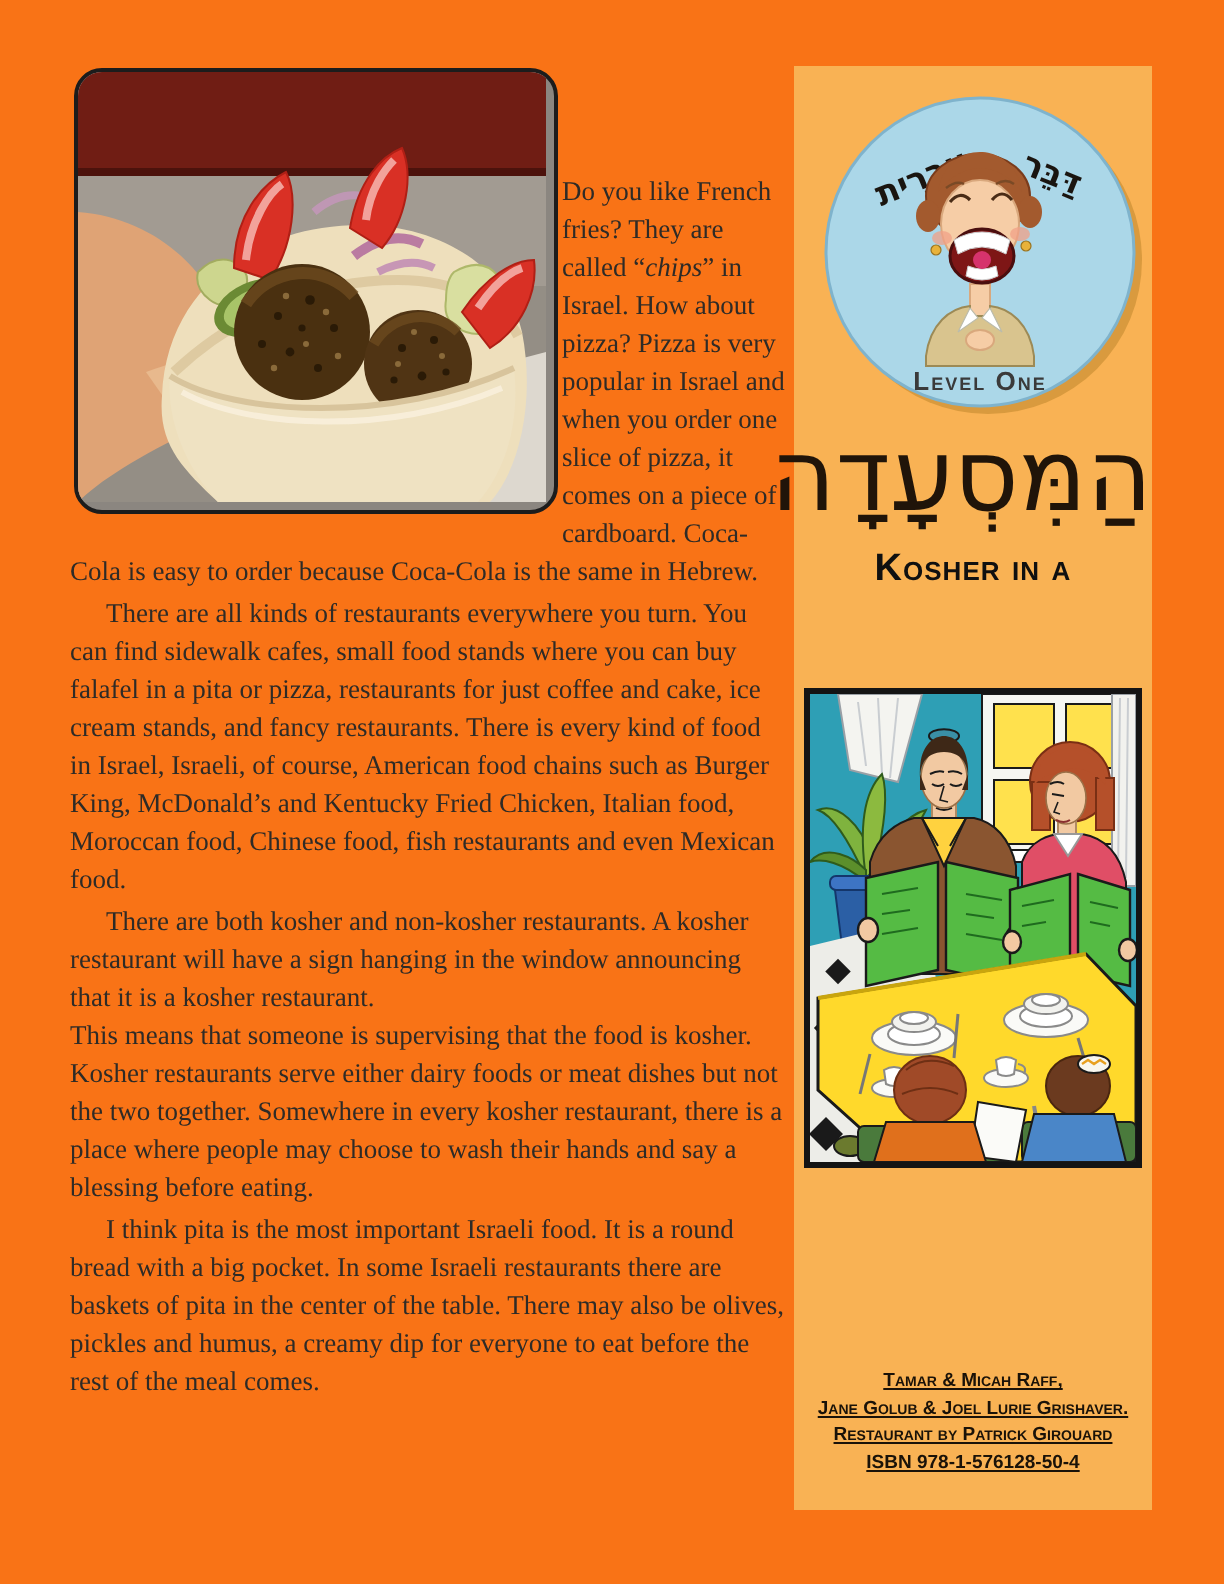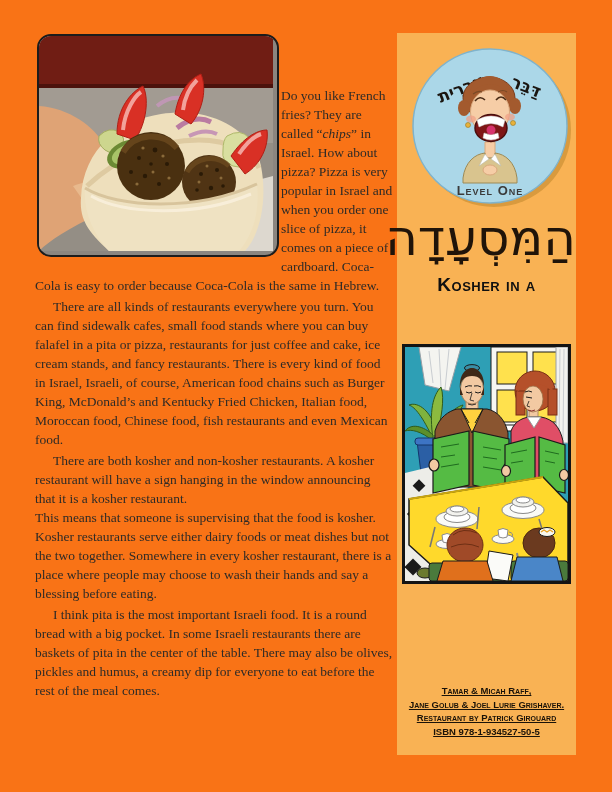--- a/index.html
+++ b/index.html
@@ -299,17 +299,17 @@
           <path d="M136,185 l3,-2 l3,2 l3,-2 l3,2" fill="none" stroke="#E8A020" stroke-width="1.2"></path>
           <polygon points="112,210 152,210 158,234 106,234" fill="#4A86C8"></polygon>
         </g>
       </svg>
     </div>
 
     <div class="credits">
       <div>Tamar &amp; Micah Raff,</div>
       <div>Jane Golub &amp; Joel Lurie Grishaver.</div>
       <div>Restaurant by Patrick Girouard</div>
-      <div>ISBN 978-1-934527-50-5</div>
+      <div>ISBN 978-1-576128-50-4</div>
     </div>
 
   </div>
 </div>
 
 </body></html>

